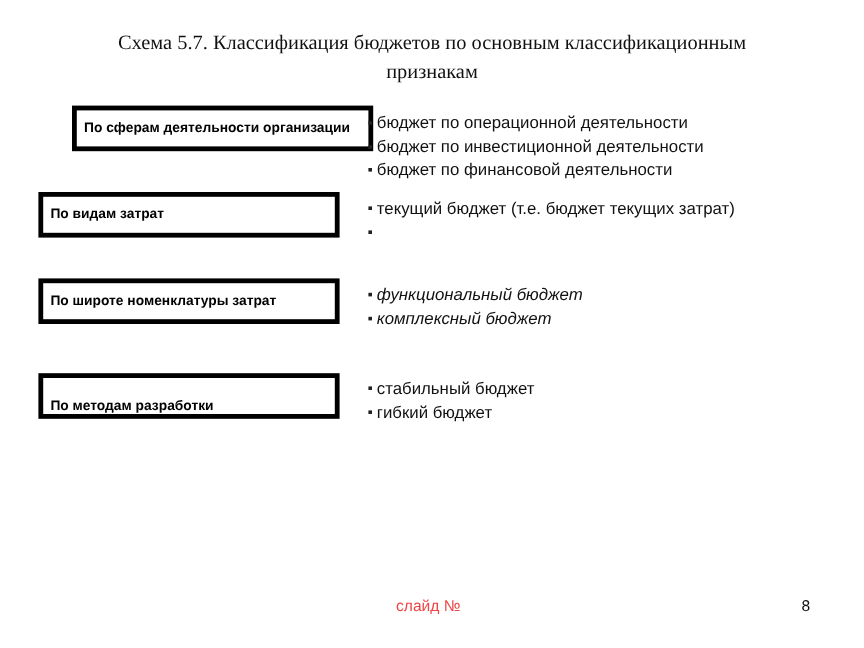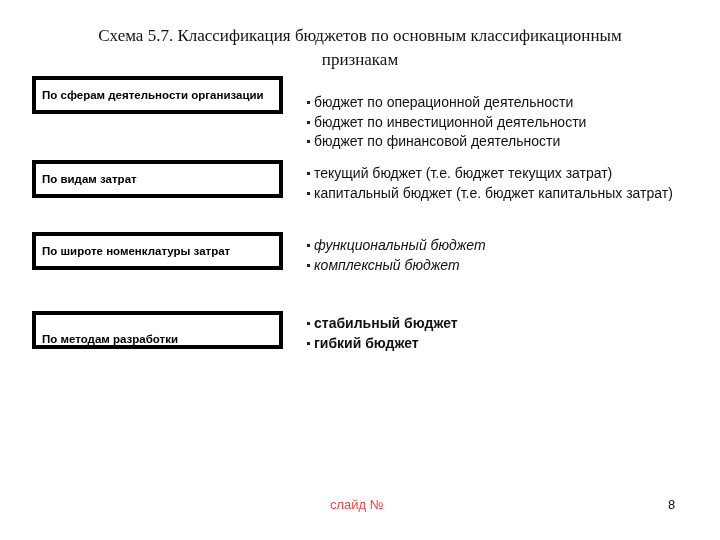--- a/index.html
+++ b/index.html
@@ -32,47 +32,47 @@
     .footer-num { position: absolute; left: 668px; top: 497px; font-size: 13px; color: #111; }
   </style>
 </head>
 <body>
 
 <div class="title">
   <div>Схема 5.7. Классификация бюджетов по основным классификационным</div>
   <div>признакам</div>
 </div>
 
-<div class="box" style="top:76px;">
+<div class="box" style="top:88px;margin-left:28px;">
   <span>По сферам деятельности организации</span>
 </div>
 <ul class="list" style="top:95px;">
   <li><i class="bullet"></i><span>бюджет по операционной деятельности</span></li>
   <li><i class="bullet"></i><span>бюджет по инвестиционной деятельности</span></li>
   <li><i class="bullet"></i><span>бюджет по финансовой деятельности</span></li>
 </ul>
 
 <div class="box" style="top:160px;">
   <span>По видам затрат</span>
 </div>
 <ul class="list" style="top:166px;">
   <li><i class="bullet"></i><span>текущий бюджет (т.е. бюджет текущих затрат)</span></li>
-  <li><i class="bullet"></i><span>капитальный бюджет (т.е. бюджет капитальных затрат)</span></li>
+  <li><i class="bullet"></i></li>
 </ul>
 
 <div class="box" style="top:232px;align-items:center;">
   <span>По широте номенклатуры затрат</span>
 </div>
 <ul class="list" style="top:238px;font-style:italic;">
   <li><i class="bullet"></i><span>функциональный бюджет</span></li>
   <li><i class="bullet"></i><span>комплексный бюджет</span></li>
 </ul>
 
 <div class="box" style="top:311px;align-items:flex-end;">
   <span>По методам разработки</span>
 </div>
-<ul class="list" style="top:316px;font-weight:bold;">
+<ul class="list" style="top:316px;">
   <li><i class="bullet"></i><span>стабильный бюджет</span></li>
   <li><i class="bullet"></i><span>гибкий бюджет</span></li>
 </ul>
 
 <div class="footer-label">слайд №</div>
 <div class="footer-num">8</div>
 
 </body></html>

